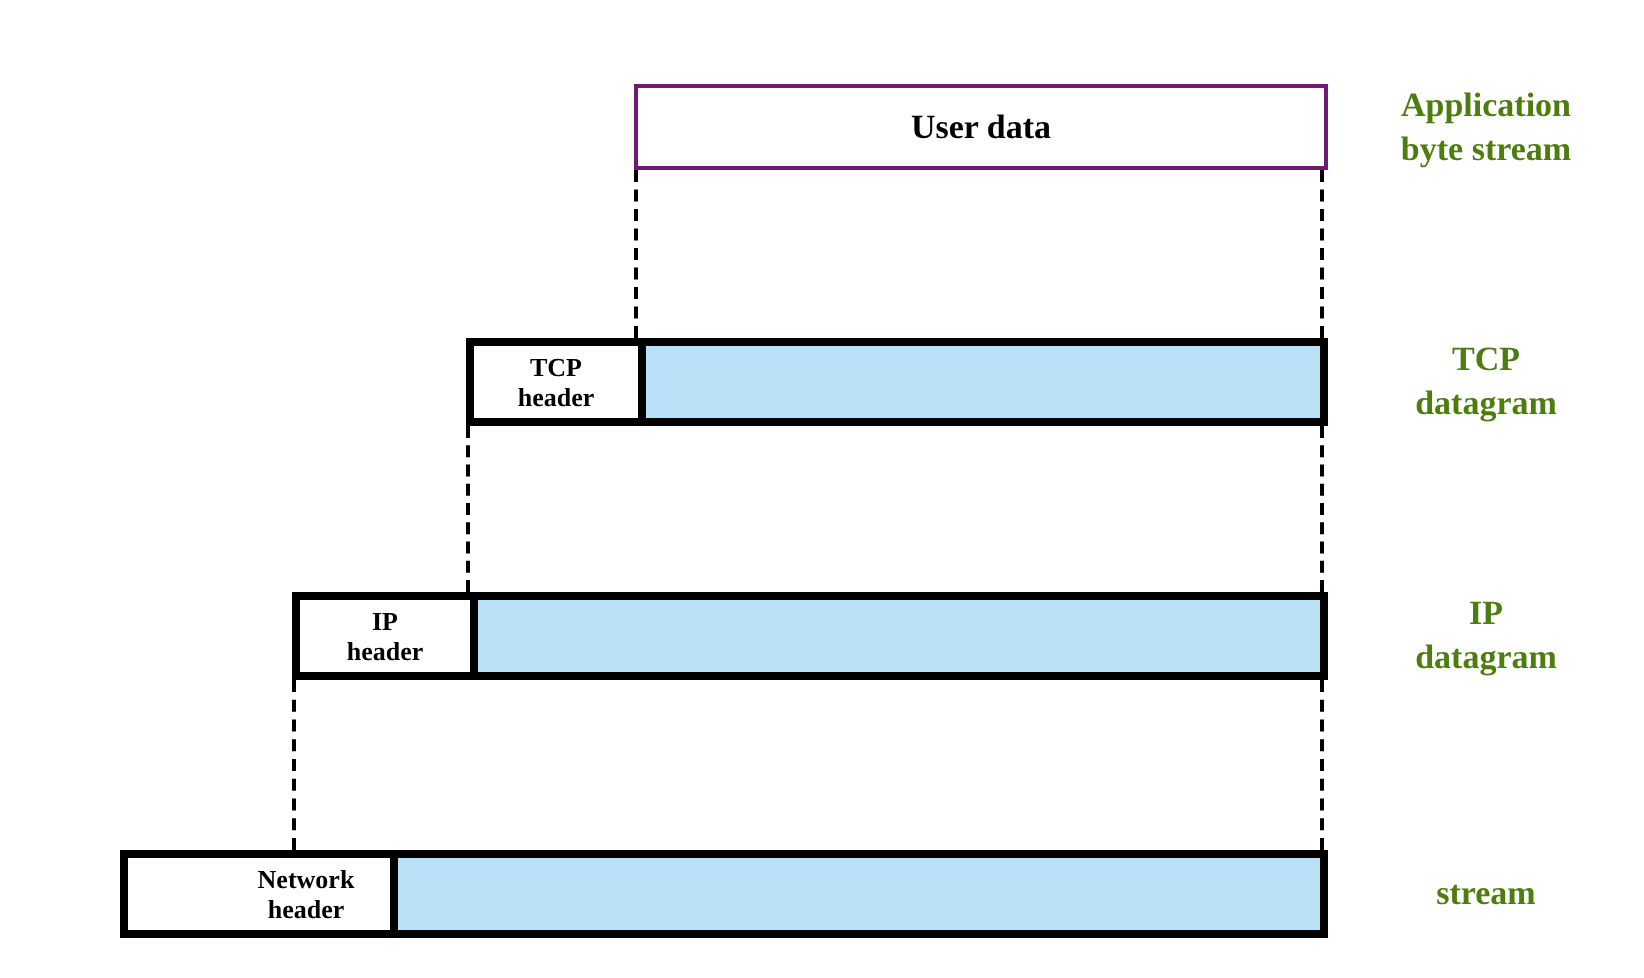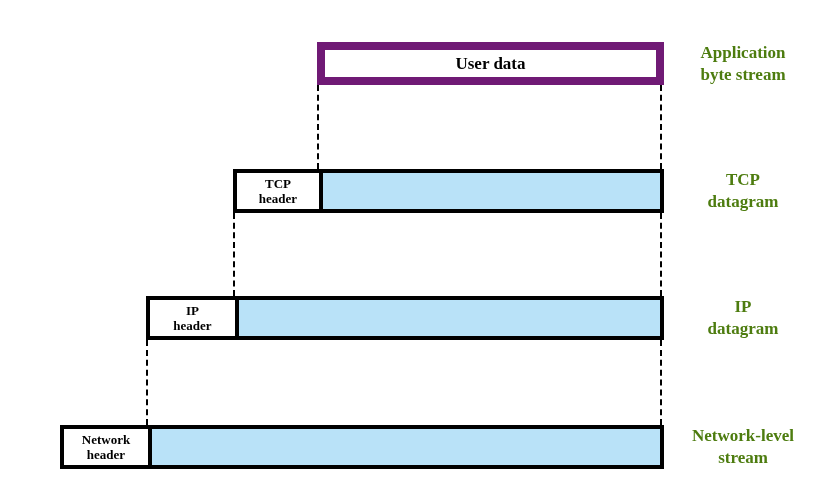--- a/index.html
+++ b/index.html
@@ -5,21 +5,21 @@
   html,body{margin:0;padding:0;}
   body{
     width:822px;height:489px;position:relative;background:#ffffff;
     font-family:"Liberation Serif","DejaVu Serif",serif;
     overflow:hidden;
   }
   .abs{position:absolute;box-sizing:border-box;}
 
   
   .databox{
-    border:8px solid #701a75;
+    border:2px solid #701a75;
     display:flex;align-items:center;justify-content:center;
   }
   .row{
     border:4px solid #000000;
     display:flex;align-items:stretch;
   }
   .hdr{
     background:#ffffff;
     border-right:4px solid #000000;
     display:flex;flex-direction:column;align-items:center;justify-content:center;
@@ -47,21 +47,21 @@
     text-align:center;
   }
 
   
   #user-data-box   {left:317px;top:42px;width:347px;height:43px;background:#ffffff;}
   #tcp-row         {left:233px;top:169px;width:431px;height:44px;}
   #tcp-row .hdr    {width:82px;}
   #ip-row          {left:146px;top:296px;width:518px;height:44px;}
   #ip-row .hdr     {width:85px;}
   #net-row         {left:60px; top:425px;width:604px;height:44px;}
-  #net-row .hdr    {width:84px;}
+  #net-row .hdr    {width:84px;padding-left:47px;}
 
   #dash-l1{left:317px;top:85px;height:84px;}
   #dash-r1{left:660px;top:85px;height:84px;}
   #dash-l2{left:233px;top:213px;height:83px;}
   #dash-r2{left:660px;top:213px;height:83px;}
   #dash-l3{left:146px;top:340px;height:85px;}
   #dash-r3{left:660px;top:340px;height:85px;}
 
   #side-app{top:38px;height:52px;}
   #side-tcp{top:165px;height:52px;}
@@ -114,15 +114,14 @@
 </div>
 <div id="side-tcp" class="abs sidelabel">
   <span>TCP</span>
   <span>datagram</span>
 </div>
 <div id="side-ip" class="abs sidelabel">
   <span>IP</span>
   <span>datagram</span>
 </div>
 <div id="side-net" class="abs sidelabel">
-  <span>Network-level</span>
   <span>stream</span>
 </div>
 
 </body></html>

